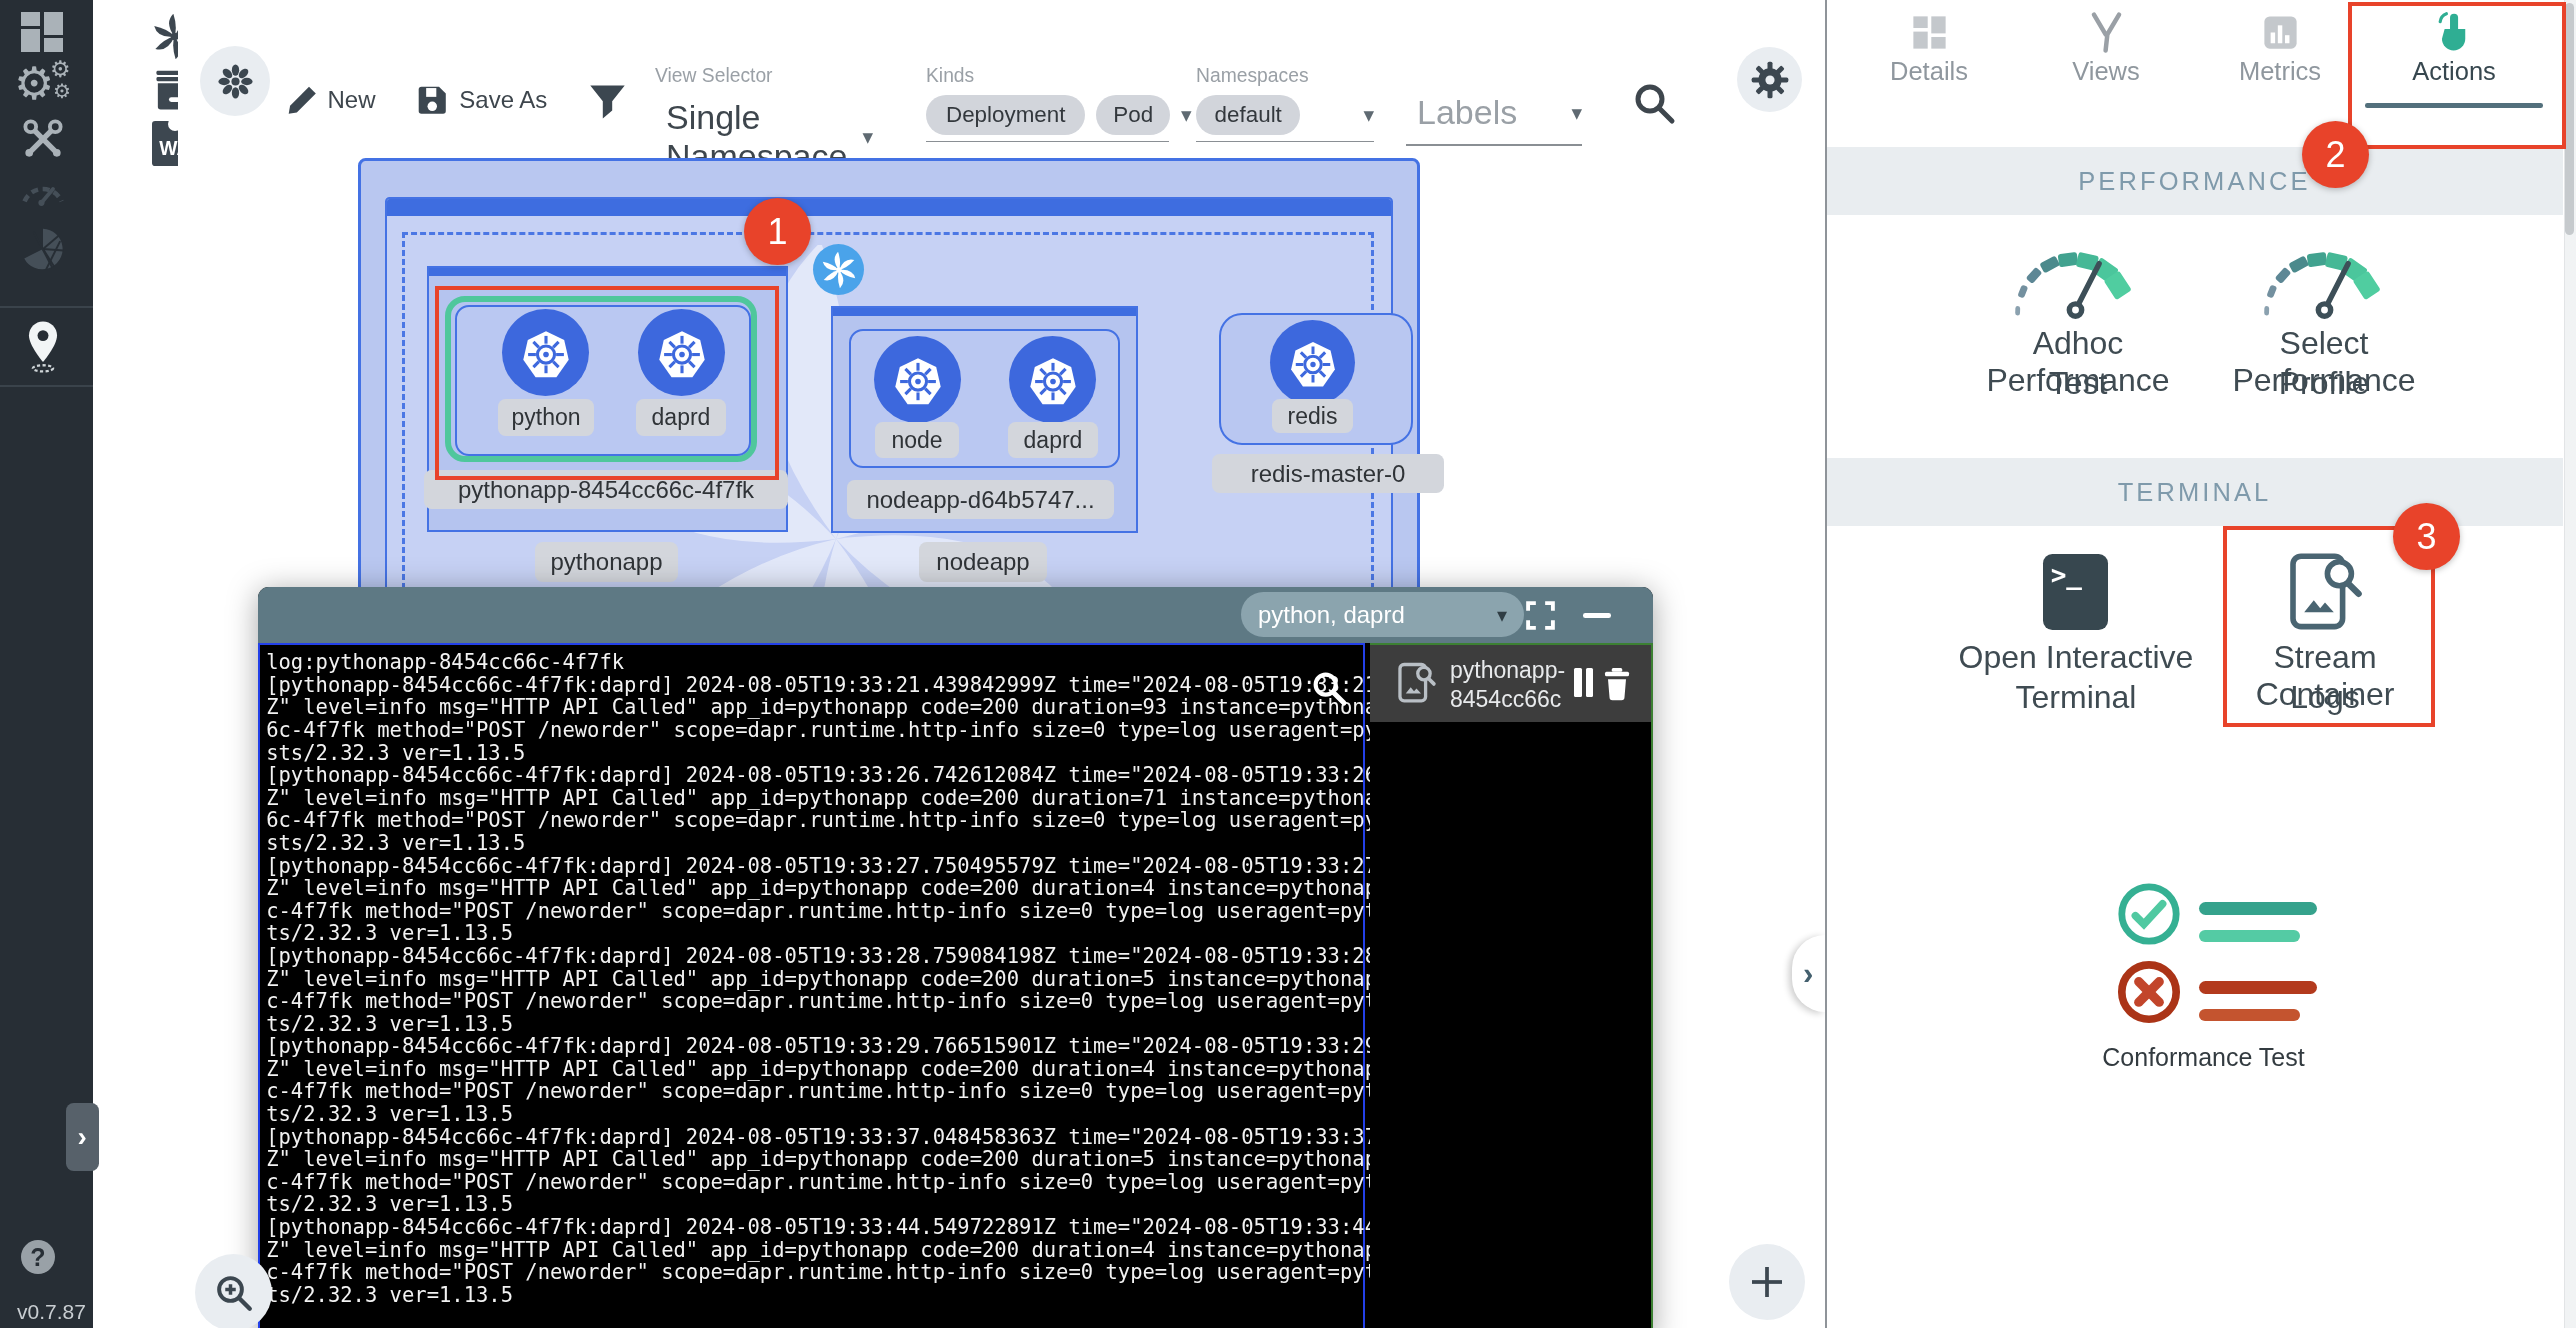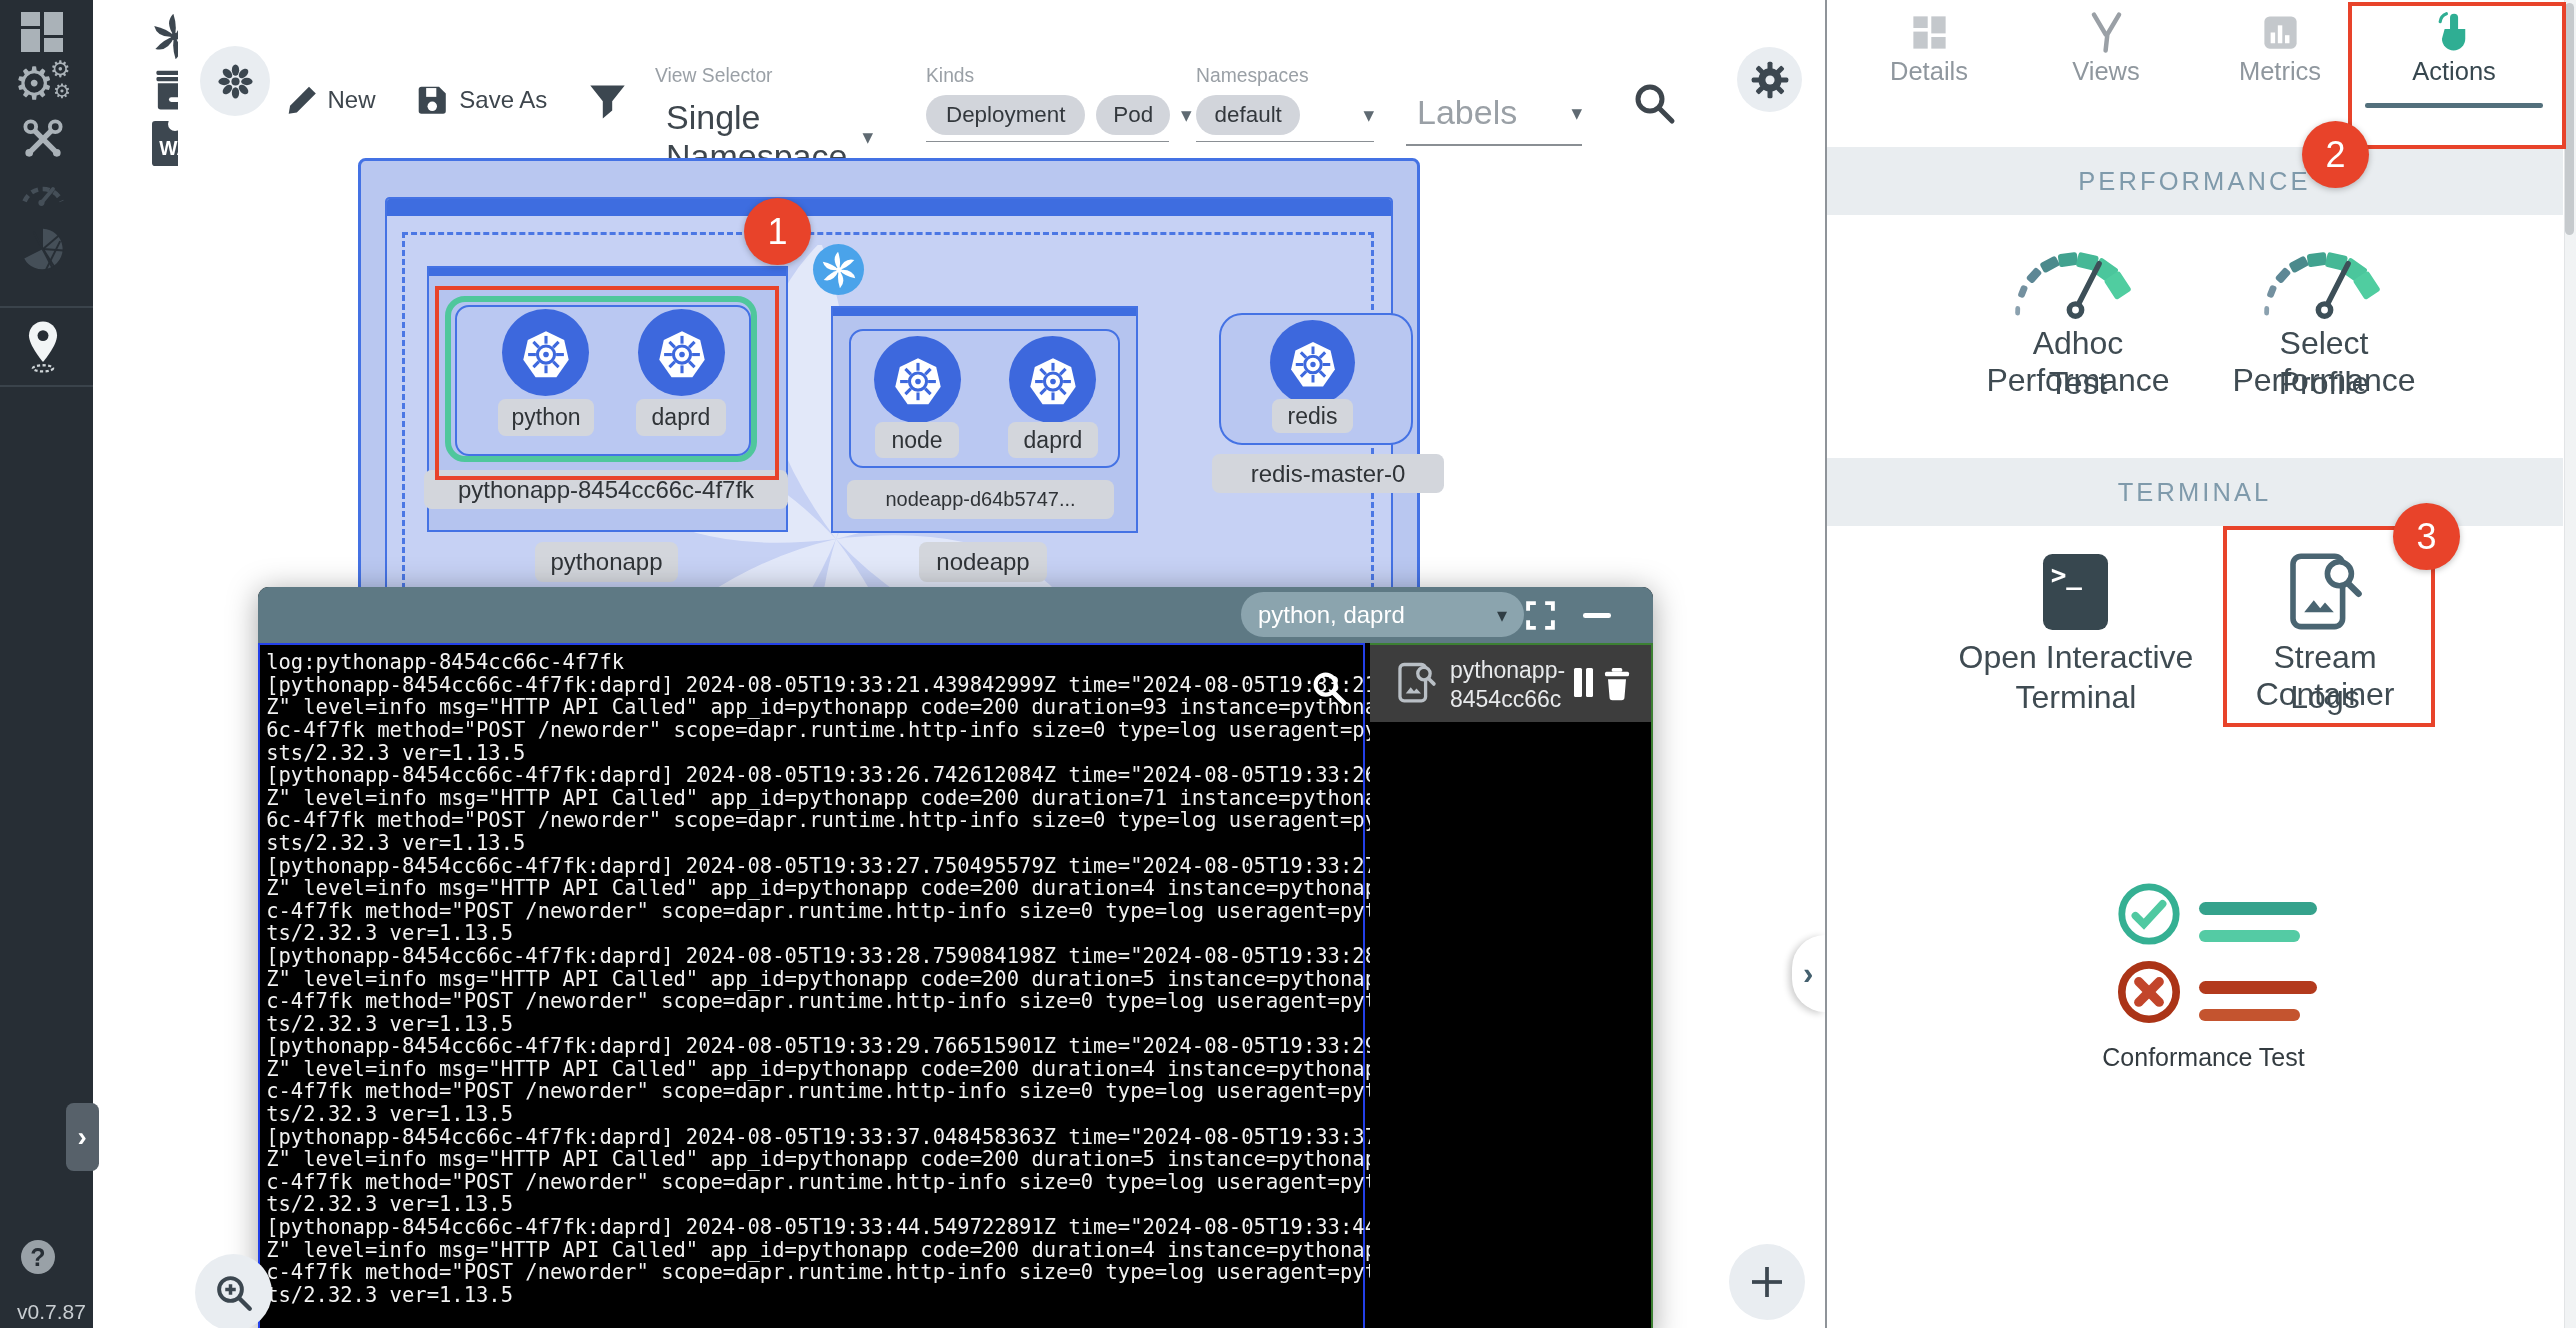--- a/index.html
+++ b/index.html
@@ -348,21 +348,21 @@
         <line x1="9.9" y1="10.9" x2="13.4" y2="14.4"></line>
           <line x1="22.6" y1="23.6" x2="26.1" y2="27.1"></line>
         <line x1="26.1" y1="10.9" x2="22.6" y2="14.4"></line>
           <line x1="13.4" y1="23.6" x2="9.9" y2="27.1"></line>
       </g>
       <circle cx="18" cy="19" r="1.8" fill="#3d68dd"></circle>
     </svg>
   </div>
   <div class="abs gchip" style="left:697px;top:422px;width:84px;height:36px;text-align:center;">node</div>
   <div class="abs gchip" style="left:830px;top:422px;width:90px;height:36px;">daprd</div>
-  <div class="abs gchip" style="left:669px;top:480px;width:267px;height:39px;font-size:20px;">nodeapp-d64b5747...</div>
+  <div class="abs gchip" style="left:669px;top:480px;width:267px;height:39px;font-size:24px;">nodeapp-d64b5747...</div>
   <div class="abs gchip" style="left:741px;top:542px;width:128px;height:40px;font-size:24px;">nodeapp</div>
 
   <div class="abs" style="left:635px;top:244px;width:51px;height:51px;border-radius:50%;background:#4aa3ea;z-index:4;
        display:flex;align-items:center;justify-content:center;">
     <svg width="36" height="36" viewBox="0 0 40 40">
       <g fill="#ffffff">
         <path d="M20 20Q26 6 37 9Q29 18 20 20Z"></path>
         <path d="M20 20Q26 6 37 9Q29 18 20 20Z" transform="rotate(60 20 20)"></path>
         <path d="M20 20Q26 6 37 9Q29 18 20 20Z" transform="rotate(120 20 20)"></path>
         <path d="M20 20Q26 6 37 9Q29 18 20 20Z" transform="rotate(180 20 20)"></path>

